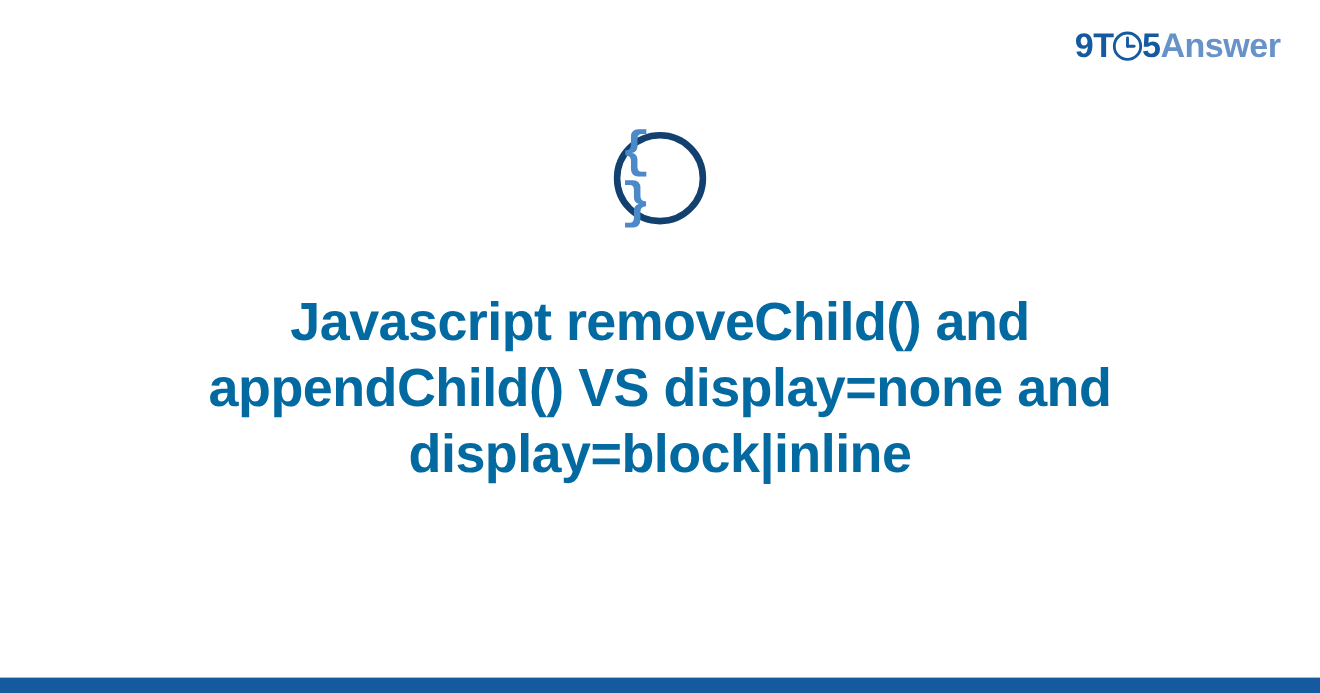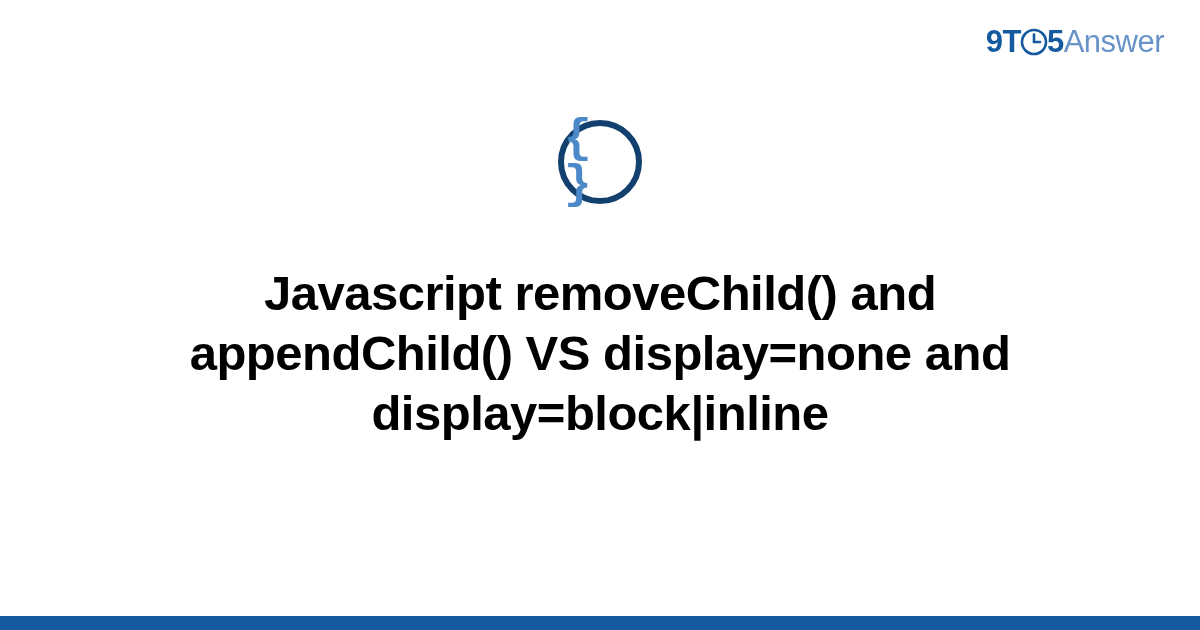--- a/index.html
+++ b/index.html
@@ -35,21 +35,21 @@
       display: inline-block;
       vertical-align: -4px;
       margin: 0 -1px;
     }
     .brand .five {
       color: #155a9f;
       font-weight: 600;
     }
     .brand .answer {
       color: #6893c9;
-      font-weight: 400;
+      font-weight: 700;
     }
     .center-wrap {
       position: absolute;
       top: 120px;
       left: 0;
       right: 0;
       display: flex;
       flex-direction: column;
       align-items: center;
     }
@@ -67,21 +67,21 @@
       font-size: 46px;
       font-weight: 700;
       color: #4b89c8;
       letter-spacing: 4px;
       font-family: 'Courier New', Courier, monospace;
       line-height: 1;
     }
     .title {
       font-size: 49px;
       font-weight: 700;
-      color: #000000;
+      color: #0369a1;
       text-align: center;
       line-height: 1.22;
       max-width: 960px;
       letter-spacing: -0.5px;
     }
     .bottom-bar {
       position: absolute;
       left: 0;
       right: 0;
       bottom: 0;

